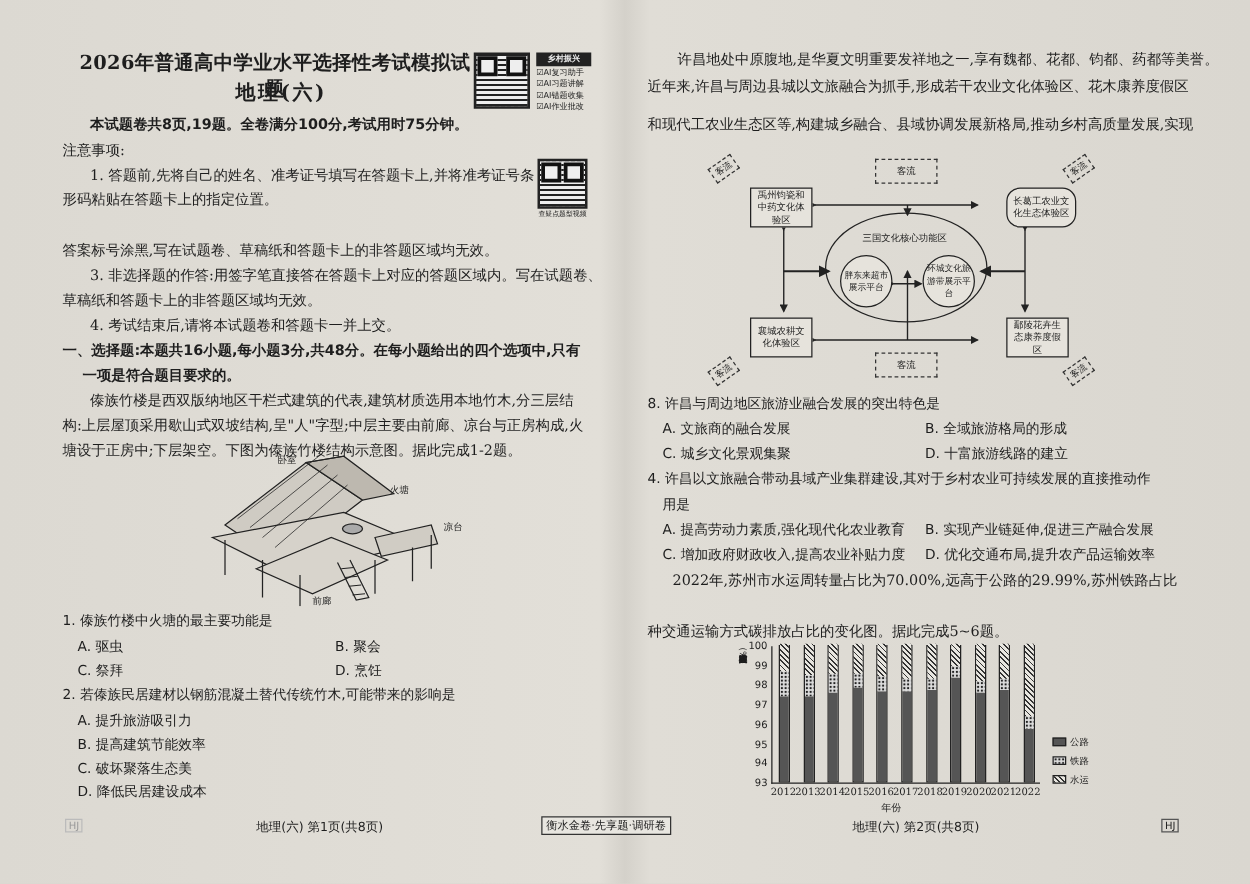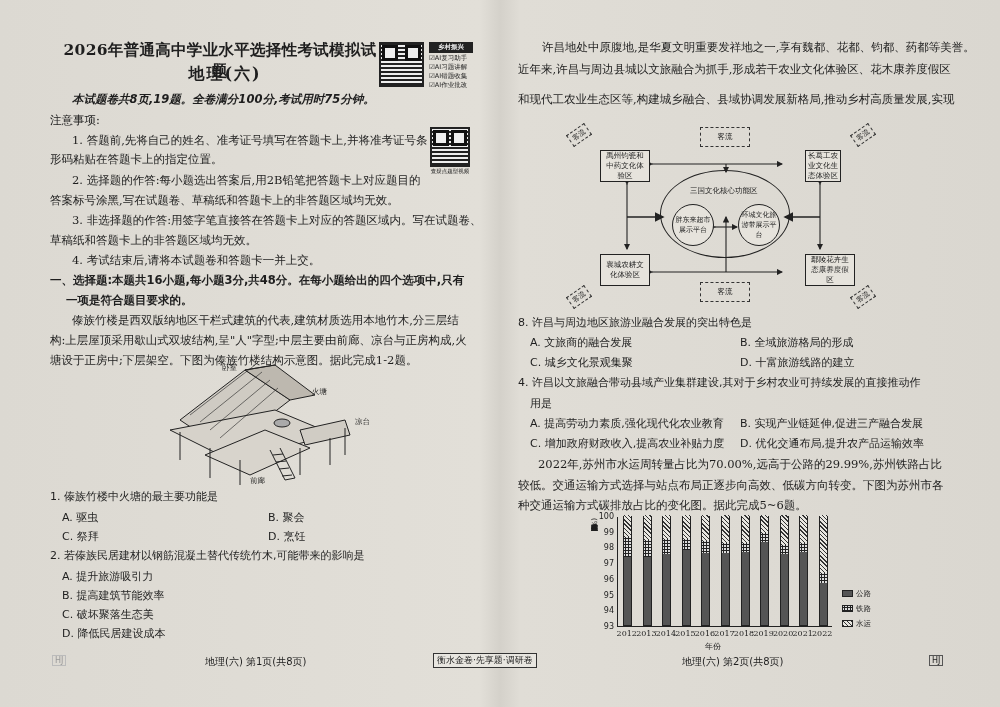--- a/index.html
+++ b/index.html
@@ -92,25 +92,24 @@
     <div class="ai-box">
       <div class="hdr">乡村振兴</div>
       <div>☑AI复习助手</div>
       <div>☑AI习题讲解</div>
       <div>☑AI错题收集</div>
       <div>☑AI作业批改</div>
     </div>
     <div class="qr qr2"></div>
     <div class="qr2-cap">查疑点题型视频</div>
 
-    <div class="txt bold" style="left:72px; top:92px; font-size:11.5px;font-style:italic;">本试题卷共8页,19题。全卷满分100分,考试用时75分钟。</div>
+    <div class="txt bold" style="left:72px; top:92px; font-size:11.5px;">本试题卷共8页,19题。全卷满分100分,考试用时75分钟。</div>
     <div class="txt kai" style="left:50px; top:113px;">注意事项:</div>
     <div class="txt kai" style="left:72px; top:133px;">1. 答题前,先将自己的姓名、准考证号填写在答题卡上,并将准考证号条</div>
     <div class="txt kai" style="left:50px; top:152px;">形码粘贴在答题卡上的指定位置。</div>
-    <div class="txt kai" style="left:72px; top:173px;">2. 选择题的作答:每小题选出答案后,用2B铅笔把答题卡上对应题目的</div>
     <div class="txt kai" style="left:50px; top:193px;">答案标号涂黑,写在试题卷、草稿纸和答题卡上的非答题区域均无效。</div>
     <div class="txt kai" style="left:72px; top:213px;">3. 非选择题的作答:用签字笔直接答在答题卡上对应的答题区域内。写在试题卷、</div>
     <div class="txt kai" style="left:50px; top:233px;">草稿纸和答题卡上的非答题区域均无效。</div>
     <div class="txt kai" style="left:72px; top:253px;">4. 考试结束后,请将本试题卷和答题卡一并上交。</div>
 
     <div class="txt bold" style="left:50px; top:273px; font-size:11.5px;">一、选择题:本题共16小题,每小题3分,共48分。在每小题给出的四个选项中,只有</div>
     <div class="txt bold" style="left:66px; top:293px; font-size:11.5px;">一项是符合题目要求的。</div>
 
     <div class="txt kai" style="left:72px; top:313px;">傣族竹楼是西双版纳地区干栏式建筑的代表,建筑材质选用本地竹木,分三层结</div>
     <div class="txt kai" style="left:50px; top:333px;">构:上层屋顶采用歇山式双坡结构,呈"人"字型;中层主要由前廊、凉台与正房构成,火</div>
@@ -186,21 +185,21 @@
         <line x1="67" y1="62" x2="67" y2="127" marker-end="url(#ah)" marker-start="url(#ah)"></line>
         <line x1="260" y1="62" x2="260" y2="127" marker-end="url(#ah)" marker-start="url(#ah)"></line>
         <line x1="67" y1="95" x2="103" y2="95" marker-end="url(#ah)" stroke-width="1.6"></line>
         <line x1="260" y1="95" x2="225" y2="95" marker-end="url(#ah)" stroke-width="1.6"></line>
         <line x1="166" y1="42" x2="166" y2="50" marker-end="url(#ah)"></line>
         <line x1="166" y1="150" x2="166" y2="95" marker-end="url(#ah)"></line>
         <line x1="155" y1="105" x2="177" y2="105" marker-end="url(#ah)" marker-start="url(#ah)"></line>
       </g>
     </svg>
     <div class="fbox" style="left:40px; top:28px; width:50px; height:32px;">禹州钧瓷和中药文化体验区</div>
-    <div class="fbox" style="left:245px; top:28px; width:36px; height:32px;">长葛工农业文化生态体验区</div>
+    <div class="fbox" style="left:245px; top:28px; width:56px; height:32px;border-radius:11px;">长葛工农业文化生态体验区</div>
     <div class="fbox" style="left:40px; top:132px; width:50px; height:32px;">襄城农耕文化体验区</div>
     <div class="fbox" style="left:245px; top:132px; width:50px; height:32px;">鄢陵花卉生态康养度假区</div>
     <div class="ellipse" style="left:100px; top:48px; width:130px; height:88px;"></div>
     <div class="txt sans" style="left:130px; top:62px; font-size:7.5px;">三国文化核心功能区</div>
     <div class="circle" style="left:112px; top:82px; width:42px; height:42px;">胖东来超市展示平台</div>
     <div class="circle" style="left:178px; top:82px; width:42px; height:42px;">环城文化旅游带展示平台</div>
     <div class="dash-diamond" style="left:140px; top:5px; width:50px; height:20px;">客流</div>
     <div class="dash-diamond" style="left:140px; top:160px; width:50px; height:20px;">客流</div>
     <div class="corner-tag" style="left:8px; top:6px;">客流</div>
     <div class="corner-tag" style="left:292px; top:6px;">客流</div>
@@ -215,21 +214,20 @@
   <div class="txt sans" style="left:740px; top:356px; font-size:11px;">D. 十富旅游线路的建立</div>
 
   <div class="txt sans" style="left:518px; top:376px; font-size:11px;">4. 许昌以文旅融合带动县域产业集群建设,其对于乡村农业可持续发展的直接推动作</div>
   <div class="txt sans" style="left:530px; top:397px; font-size:11px;">用是</div>
   <div class="txt sans" style="left:530px; top:417px; font-size:11px;">A. 提高劳动力素质,强化现代化农业教育</div>
   <div class="txt sans" style="left:740px; top:417px; font-size:11px;">B. 实现产业链延伸,促进三产融合发展</div>
   <div class="txt sans" style="left:530px; top:437px; font-size:11px;">C. 增加政府财政收入,提高农业补贴力度</div>
   <div class="txt sans" style="left:740px; top:437px; font-size:11px;">D. 优化交通布局,提升农产品运输效率</div>
 
   <div class="txt kai" style="left:538px; top:457px;">2022年,苏州市水运周转量占比为70.00%,远高于公路的29.99%,苏州铁路占比</div>
-  <div class="txt kai" style="left:518px; top:478px;">较低。交通运输方式选择与站点布局正逐步向高效、低碳方向转变。下图为苏州市各</div>
   <div class="txt kai" style="left:518px; top:498px;">种交通运输方式碳排放占比的变化图。据此完成5~6题。</div>
 
   <div class="chart">
     <div class="yaxis-title">各种交通方式碳排放占比(%)</div>
     <div id="yticks">
         <div class="ytick" style="top: 114px;">93</div>
         <div class="ytick" style="top: 98.2857px;">94</div>
         <div class="ytick" style="top: 82.5714px;">95</div>
         <div class="ytick" style="top: 66.8571px;">96</div>
         <div class="ytick" style="top: 51.1429px;">97</div>

